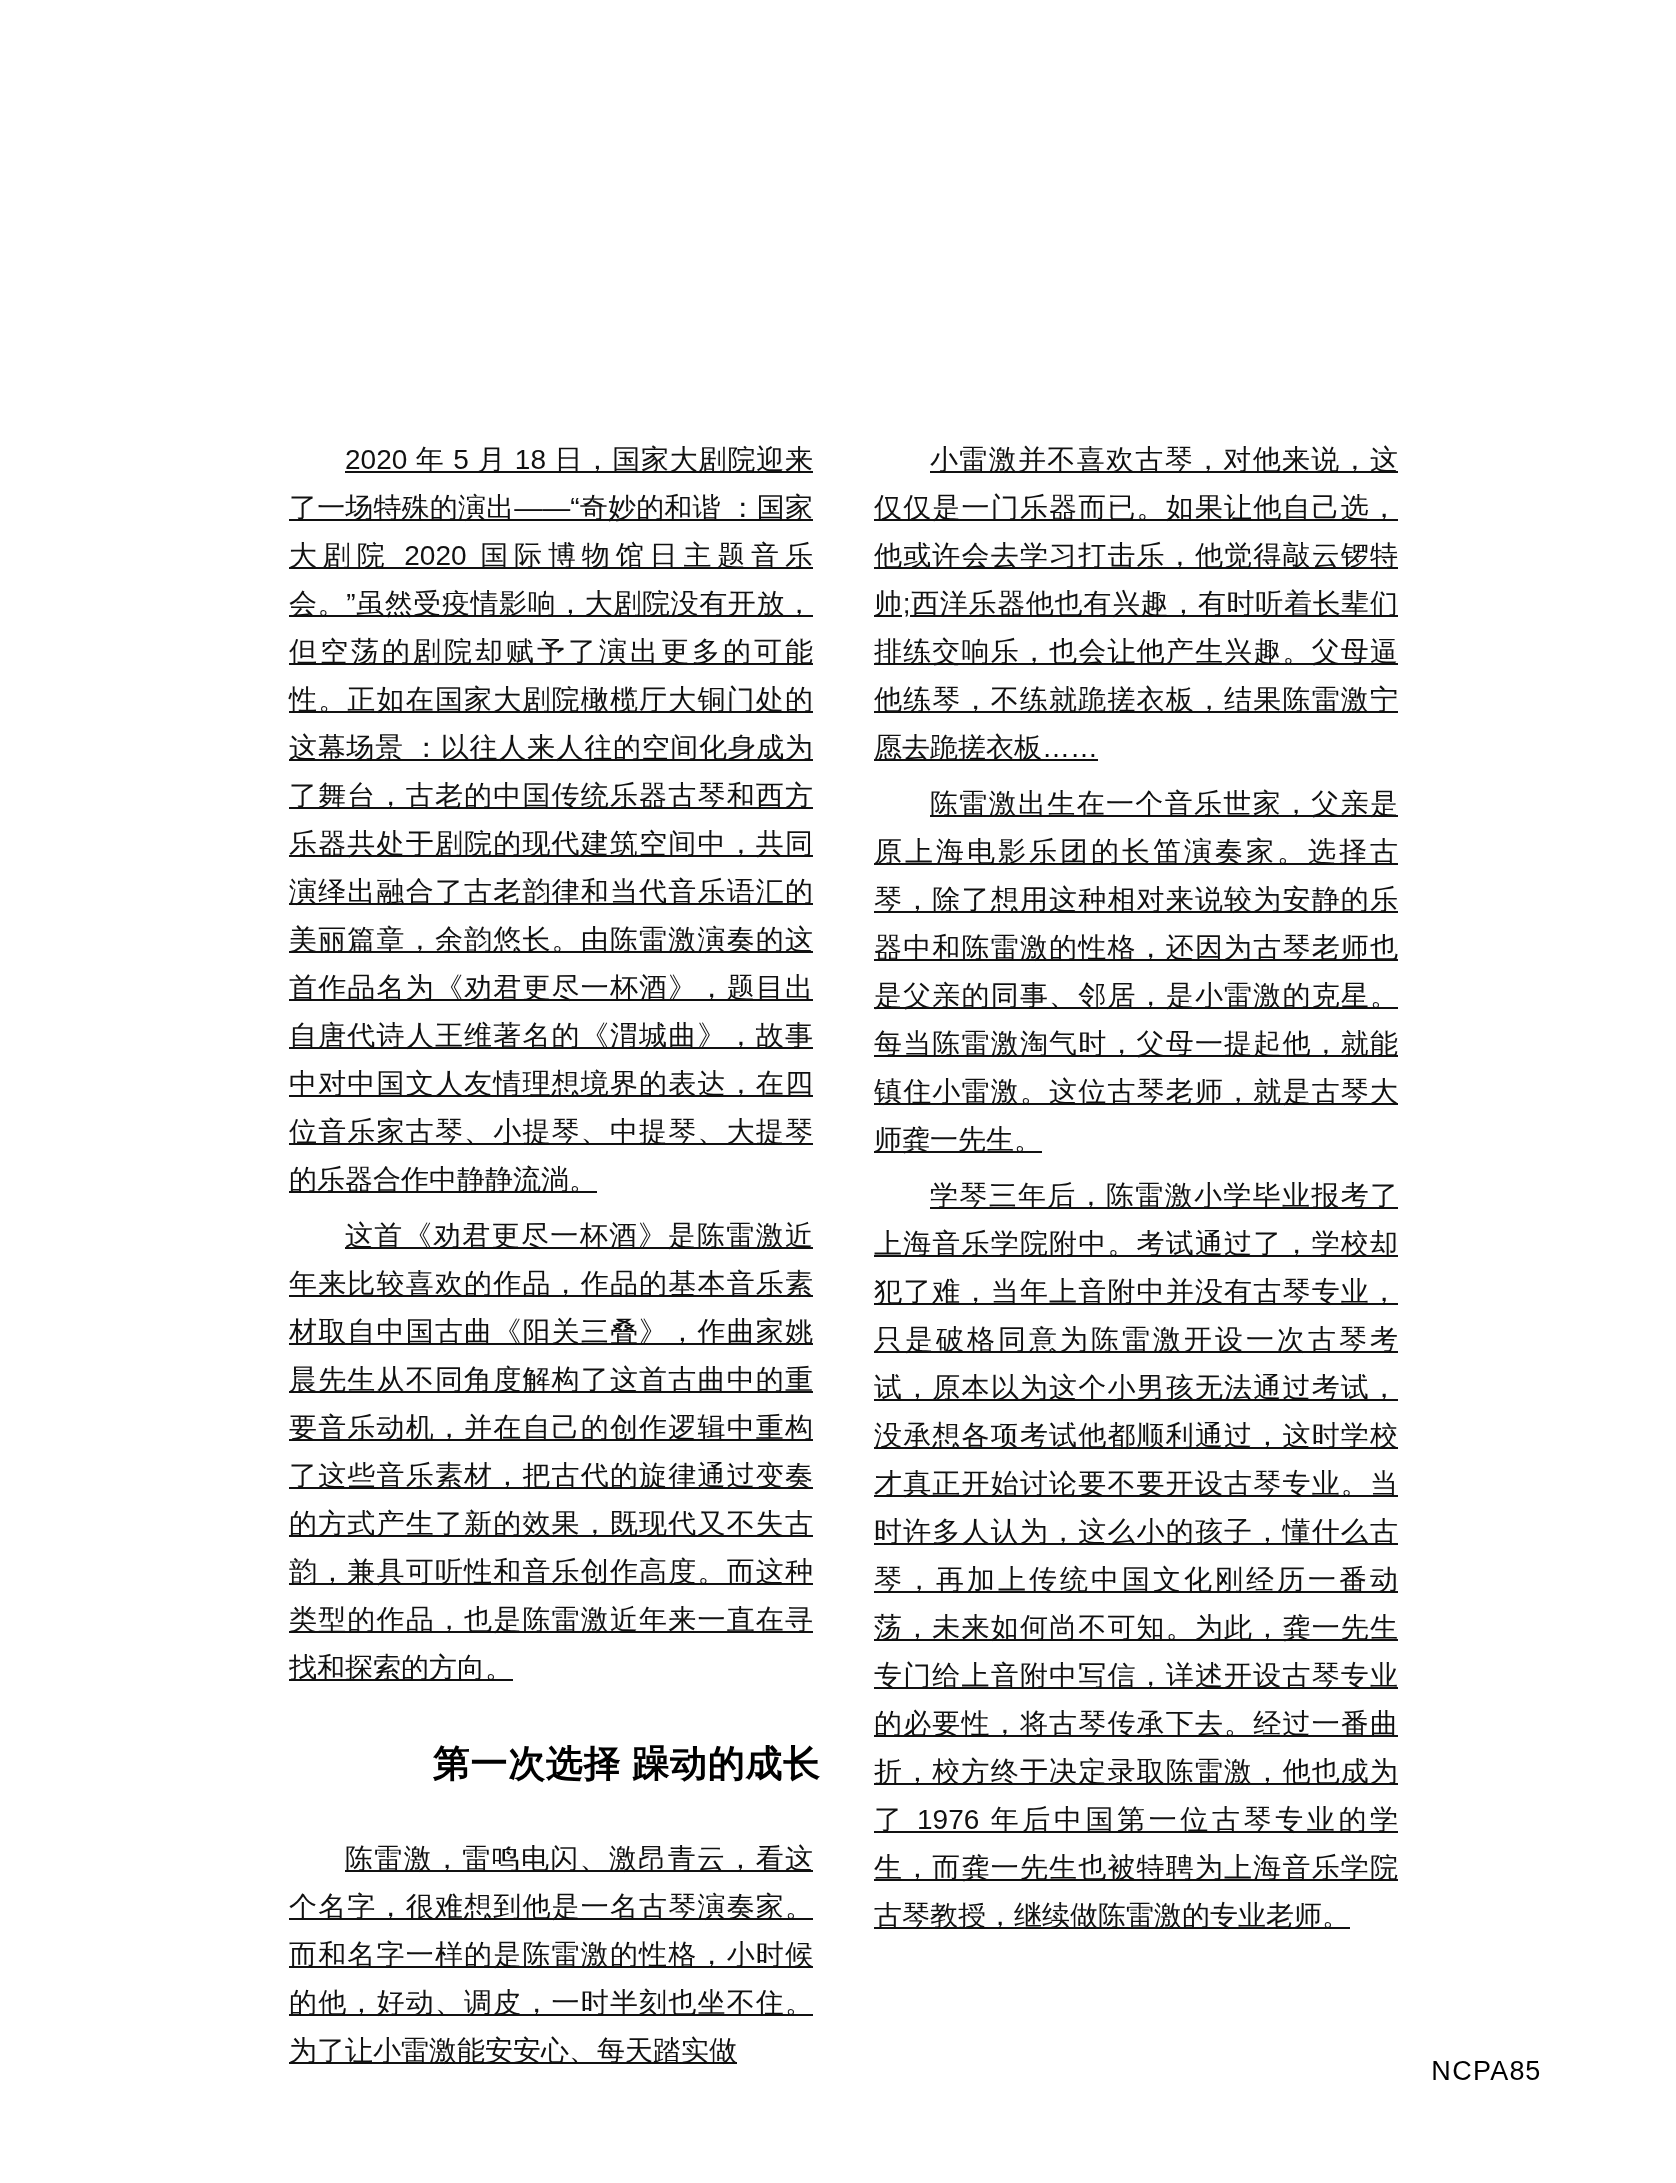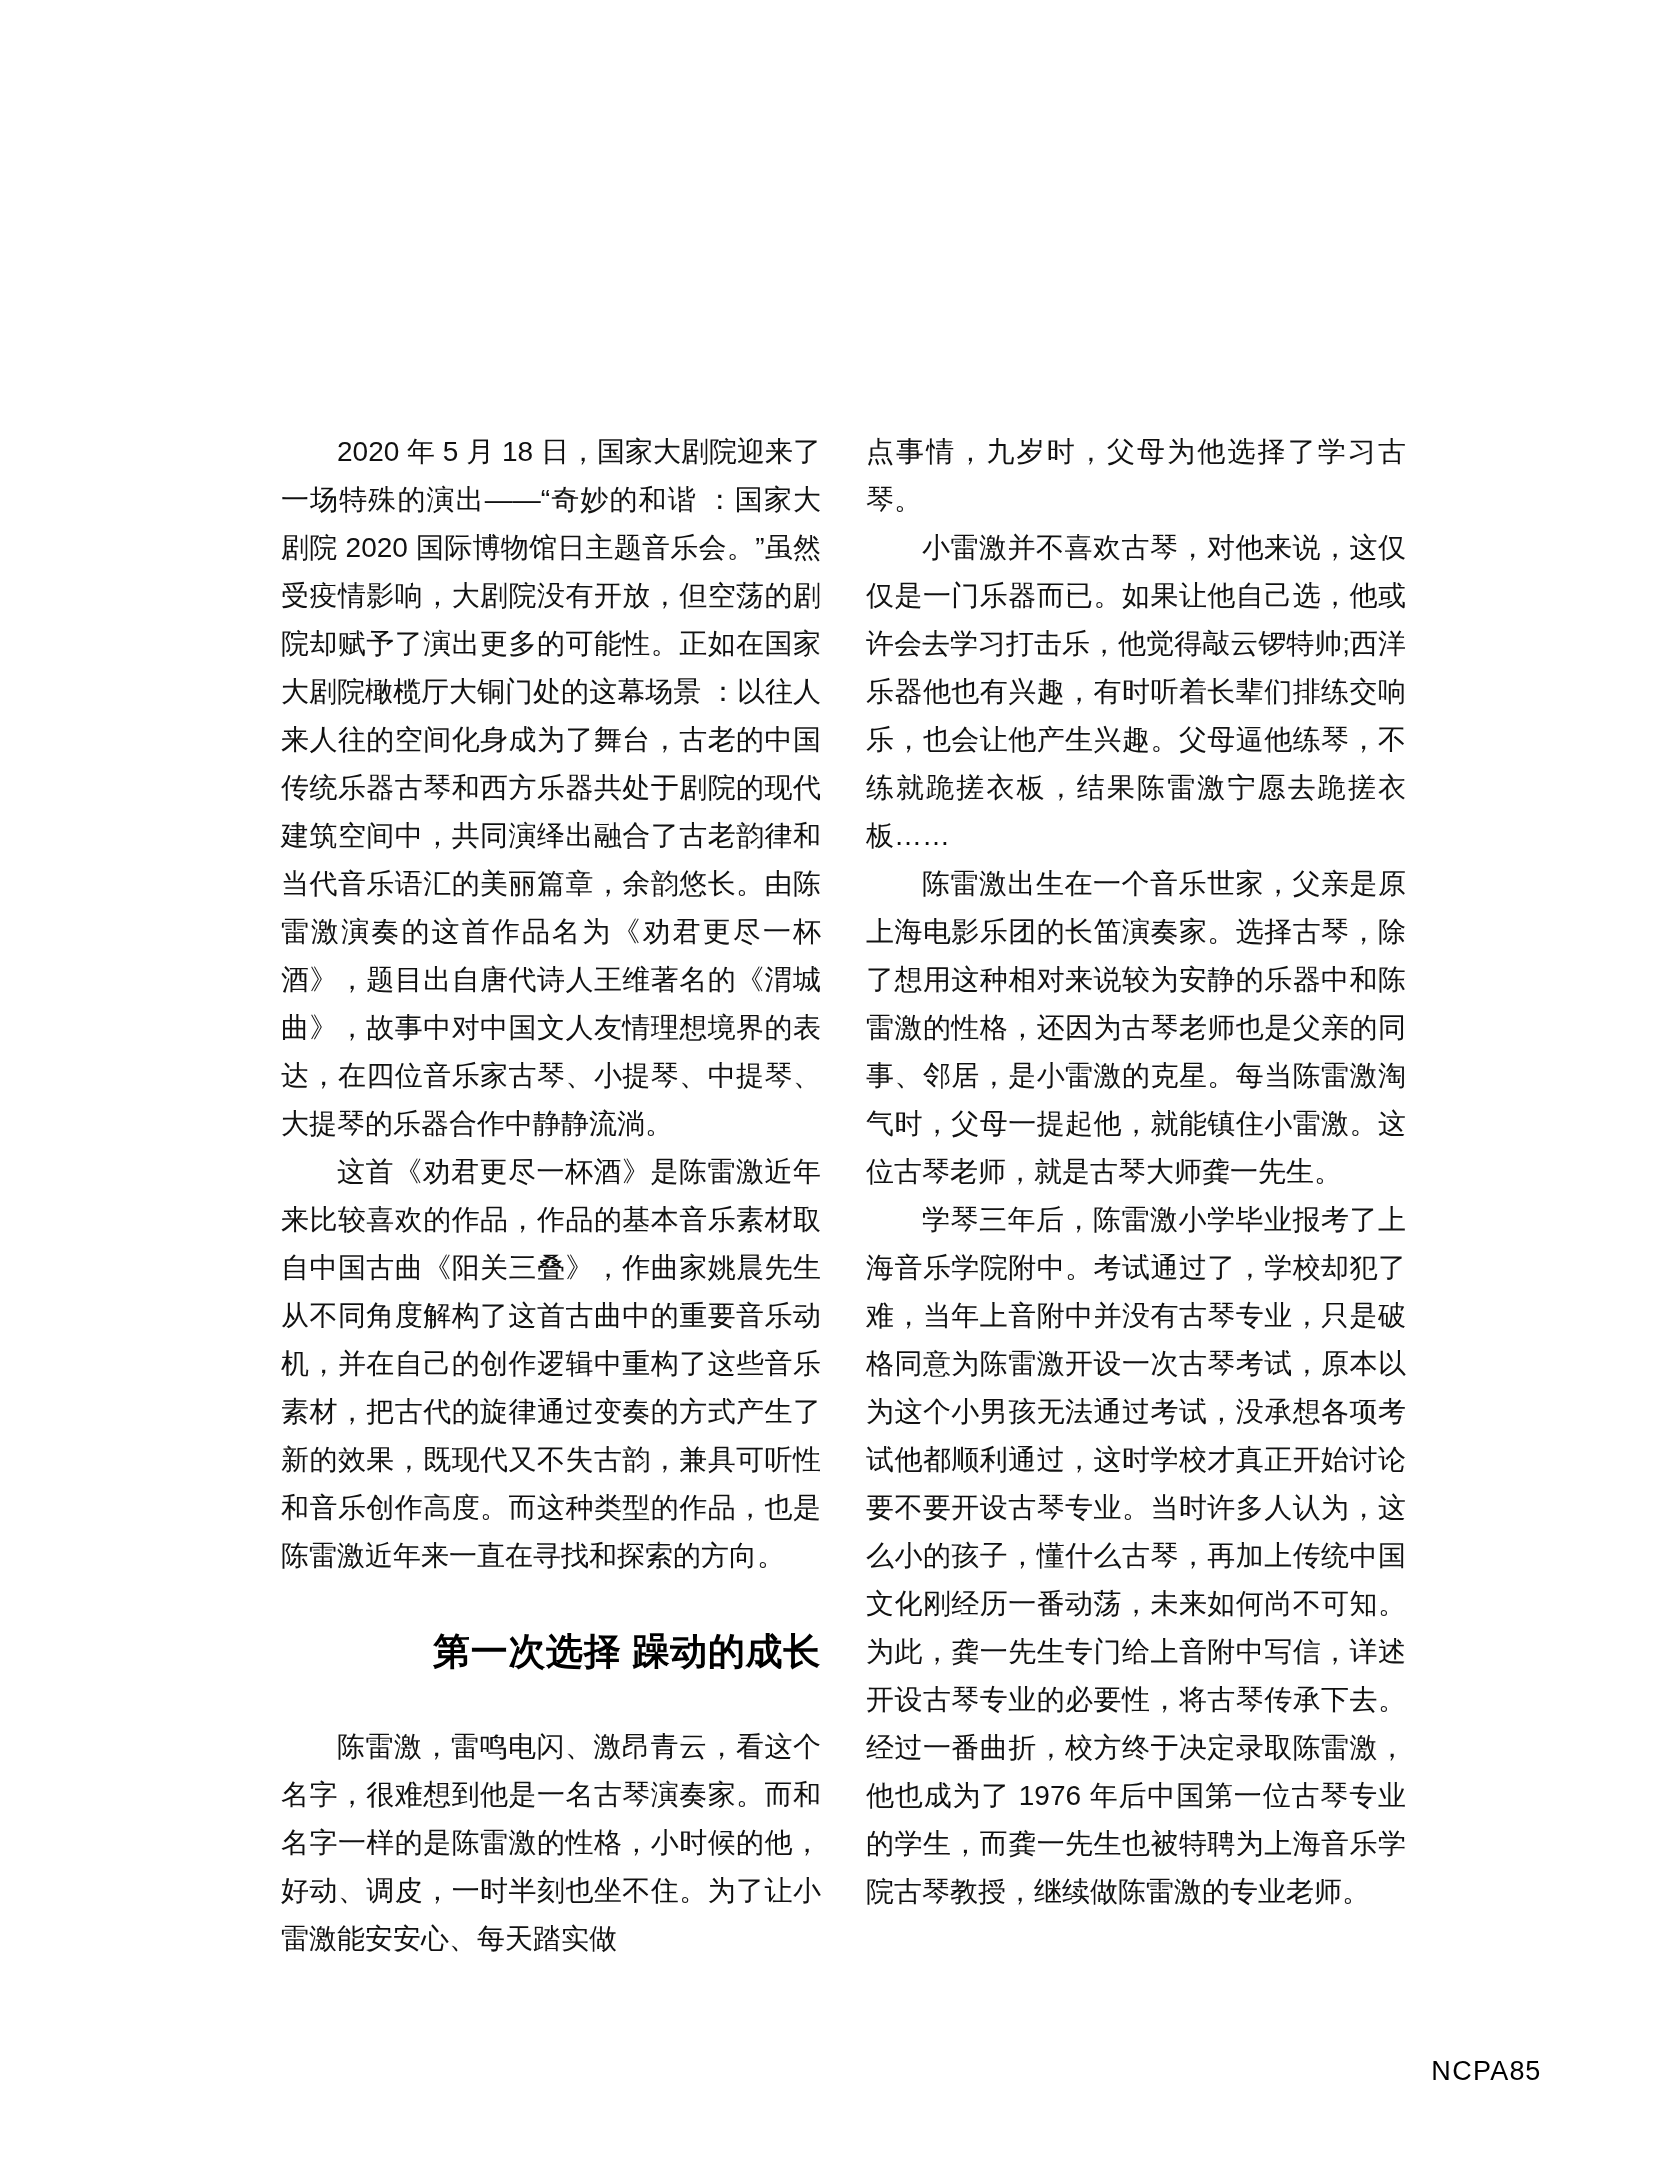--- a/index.html
+++ b/index.html
@@ -26,22 +26,23 @@
     width: 540px;
     font-size: 28px;
     line-height: 48px;
     text-align: justify;
     text-justify: inter-ideograph;
     overflow-wrap: break-word;
   }
   .col-left  { left: 281px;  }
   .col-right { left: 866px; }
   .para {
-    margin: 0;
+    margin: 8px;
     padding: 0;
+    text-decoration: underline;
   }
   .para.indent {
     text-indent: 2em;
   }
   .heading {
     margin: 50px 0 49px 0;
     font-size: 37px;
     line-height: 1.2;
     font-weight: bold;
     color: #000000;
@@ -69,21 +70,20 @@
 <div class="page">
 
   <section class="col col-left">
     <p class="para indent">2020 年 5 月 18 日，国家大剧院迎来了一场特殊的演出——“奇妙的和谐 ：国家大剧院 2020 国际博物馆日主题音乐会。”虽然受疫情影响，大剧院没有开放，但空荡的剧院却赋予了演出更多的可能性。正如在国家大剧院橄榄厅大铜门处的这幕场景 ：以往人来人往的空间化身成为了舞台，古老的中国传统乐器古琴和西方乐器共处于剧院的现代建筑空间中，共同演绎出融合了古老韵律和当代音乐语汇的美丽篇章，余韵悠长。由陈雷激演奏的这首作品名为《劝君更尽一杯酒》，题目出自唐代诗人王维著名的《渭城曲》，故事中对中国文人友情理想境界的表达，在四位音乐家古琴、小提琴、中提琴、大提琴的乐器合作中静静流淌。</p>
     <p class="para indent">这首《劝君更尽一杯酒》是陈雷激近年来比较喜欢的作品，作品的基本音乐素材取自中国古曲《阳关三叠》，作曲家姚晨先生从不同角度解构了这首古曲中的重要音乐动机，并在自己的创作逻辑中重构了这些音乐素材，把古代的旋律通过变奏的方式产生了新的效果，既现代又不失古韵，兼具可听性和音乐创作高度。而这种类型的作品，也是陈雷激近年来一直在寻找和探索的方向。</p>
     <h2 class="heading">第一次选择 躁动的成长</h2>
     <p class="para indent">陈雷激，雷鸣电闪、激昂青云，看这个名字，很难想到他是一名古琴演奏家。而和名字一样的是陈雷激的性格，小时候的他，好动、调皮，一时半刻也坐不住。为了让小雷激能安安心、每天踏实做</p>
   </section>
 
   <section class="col col-right">
-    <p class="para">点事情，九岁时，父母为他选择了学习古琴。</p>
     <p class="para indent">小雷激并不喜欢古琴，对他来说，这仅仅是一门乐器而已。如果让他自己选，他或许会去学习打击乐，他觉得敲云锣特帅;西洋乐器他也有兴趣，有时听着长辈们排练交响乐，也会让他产生兴趣。父母逼他练琴，不练就跪搓衣板，结果陈雷激宁愿去跪搓衣板……</p>
     <p class="para indent">陈雷激出生在一个音乐世家，父亲是原上海电影乐团的长笛演奏家。选择古琴，除了想用这种相对来说较为安静的乐器中和陈雷激的性格，还因为古琴老师也是父亲的同事、邻居，是小雷激的克星。每当陈雷激淘气时，父母一提起他，就能镇住小雷激。这位古琴老师，就是古琴大师龚一先生。</p>
     <p class="para indent">学琴三年后，陈雷激小学毕业报考了上海音乐学院附中。考试通过了，学校却犯了难，当年上音附中并没有古琴专业，只是破格同意为陈雷激开设一次古琴考试，原本以为这个小男孩无法通过考试，没承想各项考试他都顺利通过，这时学校才真正开始讨论要不要开设古琴专业。当时许多人认为，这么小的孩子，懂什么古琴，再加上传统中国文化刚经历一番动荡，未来如何尚不可知。为此，龚一先生专门给上音附中写信，详述开设古琴专业的必要性，将古琴传承下去。经过一番曲折，校方终于决定录取陈雷激，他也成为了 1976 年后中国第一位古琴专业的学生，而龚一先生也被特聘为上海音乐学院古琴教授，继续做陈雷激的专业老师。</p>
 
   </section>
 
   <footer class="footer">
     <span>NCPA</span><span class="page-num">85</span>
   </footer>
 

